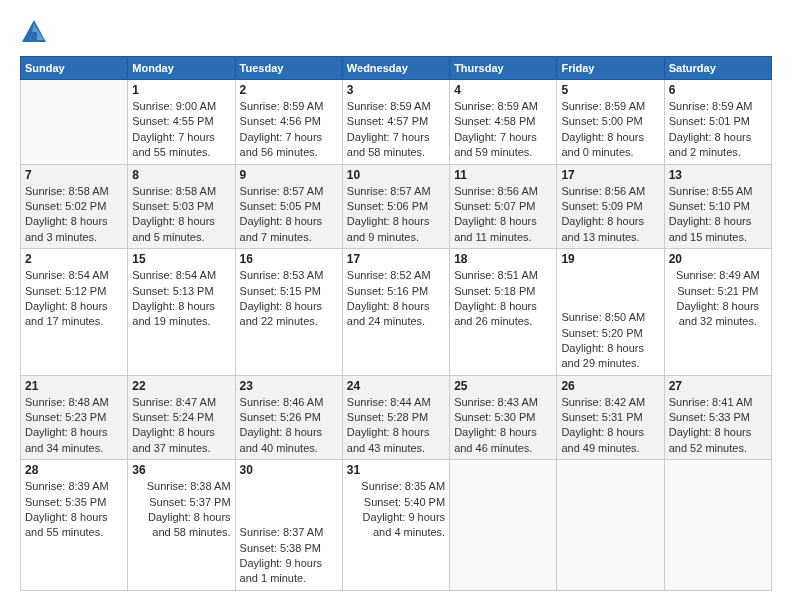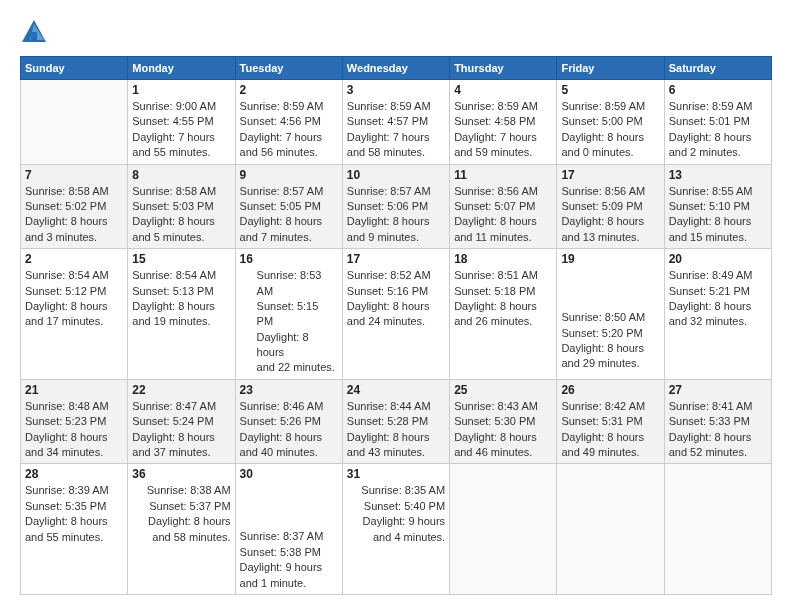--- a/index.html
+++ b/index.html
@@ -234,21 +234,21 @@
           </td>
           <td>
             <span class="day-num">15</span>
             <div class="day-info" style="white-space: pre-line;">Sunrise: 8:54 AM
 Sunset: 5:13 PM
 Daylight: 8 hours
 and 19 minutes.</div>
           </td>
           <td>
             <span class="day-num">16</span>
-            <div class="day-info" style="white-space: pre-line; margin-left: 17px;">Sunrise: 8:53 AM
+            <div class="day-info" style="white-space: pre-line;">Sunrise: 8:53 AM
 Sunset: 5:15 PM
 Daylight: 8 hours
 and 22 minutes.</div>
           </td>
           <td>
             <span class="day-num">17</span>
             <div class="day-info" style="white-space: pre-line;">Sunrise: 8:52 AM
 Sunset: 5:16 PM
 Daylight: 8 hours
 and 24 minutes.</div>
@@ -262,21 +262,21 @@
           </td>
           <td>
             <span class="day-num">19</span>
             <div class="day-info" style="white-space: pre-line; margin-top: 44px;">Sunrise: 8:50 AM
 Sunset: 5:20 PM
 Daylight: 8 hours
 and 29 minutes.</div>
           </td>
           <td>
             <span class="day-num">20</span>
-            <div class="day-info" style="white-space: pre-line;">Sunrise: 8:49 AM
+            <div class="day-info" style="white-space: pre-line; text-align: center;">Sunrise: 8:49 AM
 Sunset: 5:21 PM
 Daylight: 8 hours
 and 32 minutes.</div>
           </td>
         </tr>
         <tr class="row-shade">
           <td>
             <span class="day-num">21</span>
             <div class="day-info" style="white-space: pre-line;">Sunrise: 8:48 AM
 Sunset: 5:23 PM

